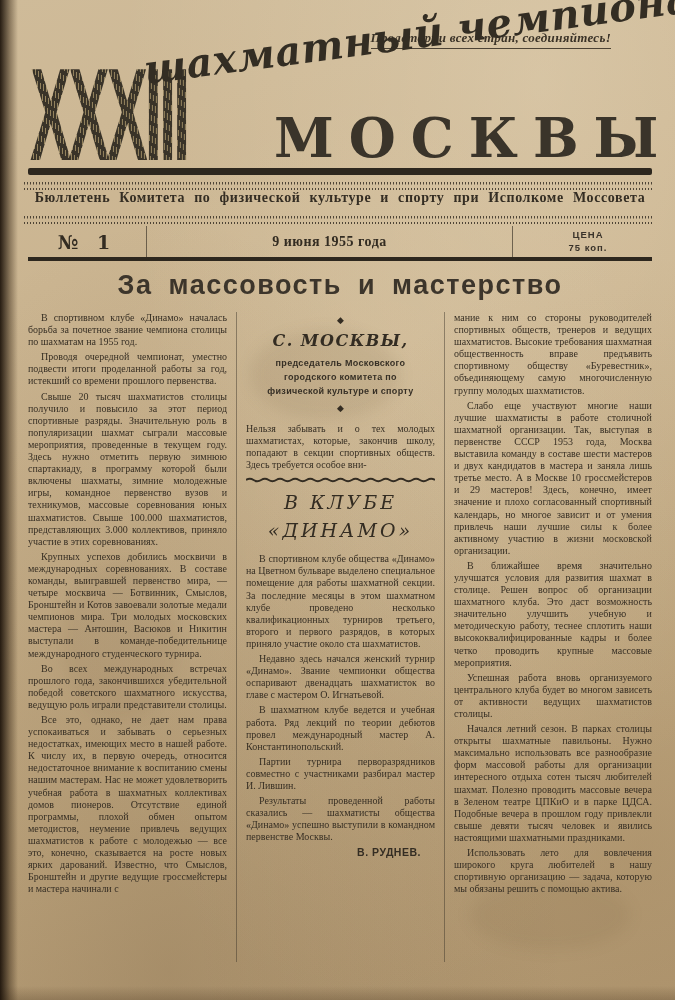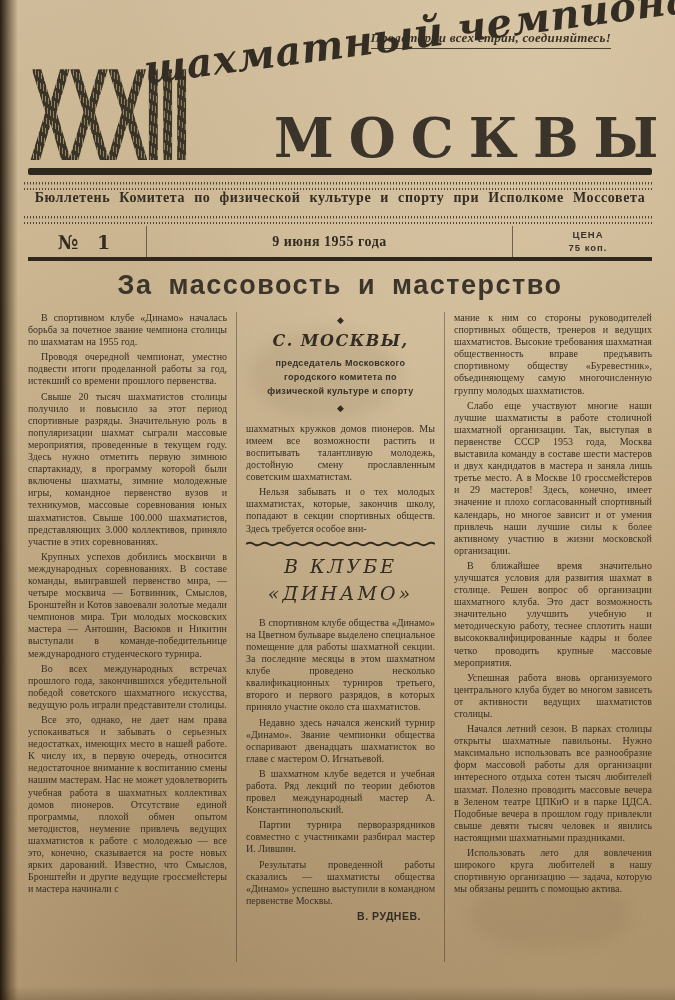--- a/index.html
+++ b/index.html
@@ -124,21 +124,20 @@
       </div>
 
     <div class="col col-2">
       <div class="byline">
         <div class="diamond">◆</div>
         <div class="byline-name">С. МОСКВЫ,</div>
         <div class="byline-role">председатель Московского городского комитета по физической культуре и спорту</div>
         <div class="diamond">◆</div>
       </div>
       <div class="cont">
-          <p class="para">шахматных кружков домов пионеров. Мы имеем все возможности растить и воспитывать талантливую молодежь, достойную смену прославленным советским шахматистам.</p>
           <p class="para">Нельзя забывать и о тех молодых шахматистах, которые, закончив школу, попадают в секции спортивных обществ. Здесь требуется особое вни-</p>
         </div>
 
       <svg class="wavy" viewBox="0 0 200 6" preserveAspectRatio="none">
         <path d="M0 3 Q4 0.4 8 3 T16 3 T24 3 T32 3 T40 3 T48 3 T56 3 T64 3 T72 3 T80 3 T88 3 T96 3 T104 3 T112 3 T120 3 T128 3 T136 3 T144 3 T152 3 T160 3 T168 3 T176 3 T184 3 T192 3 T200 3" stroke="#332c22" stroke-width="2" fill="none"></path>
       </svg>
 
       <div class="insert-head">
         <div>В КЛУБЕ</div>
         <div>«ДИНАМО»</div>

